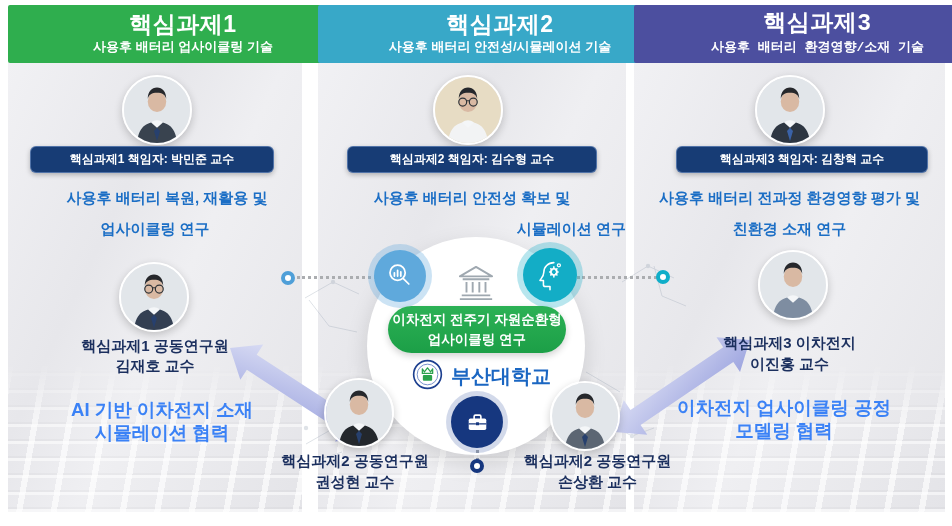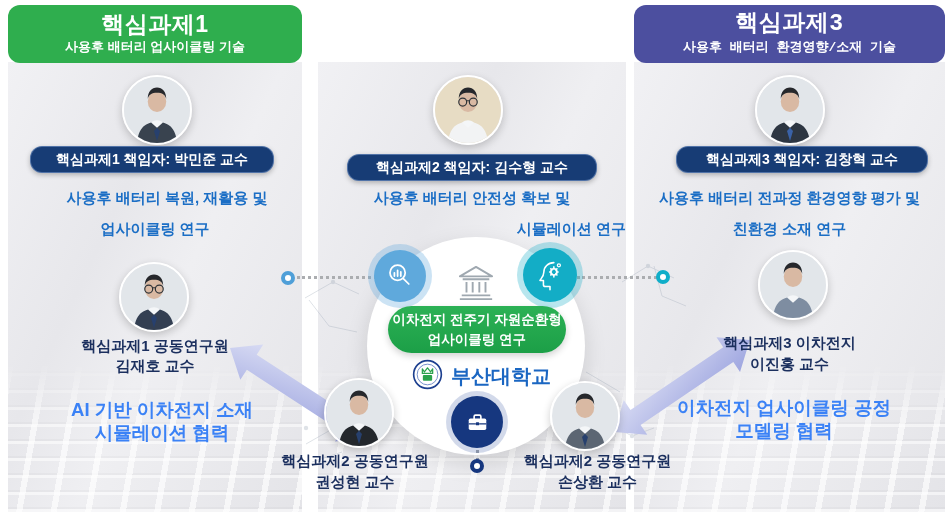--- a/index.html
+++ b/index.html
@@ -6,38 +6,38 @@
   .canvas{position:relative;width:952px;height:526px;background:#fff;overflow:hidden;
           font-family:"Liberation Sans",sans-serif;-webkit-font-smoothing:antialiased;}
   .panel{position:absolute;top:62px;height:450px;z-index:0;
          background:linear-gradient(115deg,#f1f1f4 0%,#e7e7eb 35%,#efeff2 55%,#e4e4e8 100%);}
   .grid-pattern{position:absolute;left:0;right:0;bottom:0;height:150px;z-index:0;
          background:
            repeating-linear-gradient(100deg, rgba(255,255,255,.65) 0 6px, transparent 6px 34px),
            repeating-linear-gradient(0deg, rgba(255,255,255,.55) 0 3px, rgba(0,0,0,.025) 3px 5px, transparent 5px 17px);
          -webkit-mask-image:linear-gradient(to top,#000 55%,transparent);
          mask-image:linear-gradient(to top,#000 55%,transparent);}
-  .hdr{position:absolute;top:5px;height:58px;border-radius:12px;display:flex;flex-direction:column;
-       align-items:center;justify-content:center;gap:1px;z-index:3;}
+  .hdr{position:absolute;top:5px;height:58px;border-radius:2px;display:flex;flex-direction:column;
+       align-items:center;justify-content:center;gap:1px;z-index:3;padding-left:28px;}
   .hdr-title{font-size:23px;font-weight:bold;color:#fff;letter-spacing:.5px;line-height:1.1;}
   .hdr-sub{font-size:13px;font-weight:bold;color:#fff;}
   .photo{position:absolute;width:66px;height:66px;border-radius:50%;overflow:hidden;z-index:3;
          border:2px solid #fff;box-shadow:0 3px 9px rgba(0,0,0,.20);
          --bg:#e2e6ea;--skin:#d9b9a3;--hair:#26282c;--suit:#39434f;--tie:#27406e;}
   .photo svg{display:block;width:100%;height:100%;}
   .photo .glasses{display:none;stroke:#2e3338;stroke-width:1.8;fill:none;}
   .photo.has-glasses .glasses{display:inline;}
   .photo.p2{--bg:#e7dcc4;--suit:#f2f3f4;--tie:transparent;}
   .photo.p3{--suit:#2d3642;--tie:#3a62a8;}
   .photo.p4{--suit:#333f52;}
   .photo.p5{--suit:#23272c;}
   .photo.p6{--suit:#5c6673;}
   .photo.p7{--suit:#7e8da1;--tie:transparent;}
-  .pill{position:absolute;top:146px;height:27px;background:#173c75;border-radius:12px;color:#fff;
-        font-weight:bold;font-size:14px;display:flex;align-items:center;justify-content:center;
+  .pill{position:absolute;top:146px;height:27px;background:#173c75;border-radius:6px;color:#fff;
+        font-weight:bold;font-size:12px;display:flex;align-items:center;justify-content:center;
         box-shadow:0 2px 5px rgba(0,0,0,.25);border:1px solid rgba(130,160,210,.55);z-index:3;box-sizing:border-box;}
   .desc{position:absolute;text-align:center;color:#1b6ec5;font-weight:bold;font-size:15px;z-index:3;}
   .name-label{position:absolute;text-align:center;color:#1b2f5e;font-weight:bold;font-size:15px;z-index:3;}
   .collab{position:absolute;text-align:center;color:#3b82f6;font-weight:bold;font-size:18.5px;z-index:3;}
   .white-circle{position:absolute;left:367px;top:237px;width:218px;height:218px;border-radius:50%;
         background:#fff;box-shadow:0 8px 22px rgba(0,0,0,.13);z-index:2;}
   .icon-circle{position:absolute;border-radius:50%;display:flex;align-items:center;justify-content:center;z-index:3;}
   .icon-blue{left:374px;top:250px;width:52px;height:52px;background:#5fa9dc;box-shadow:0 0 0 6px rgba(95,169,220,.32);}
   .icon-teal{left:523px;top:248px;width:54px;height:54px;background:#13adc6;box-shadow:0 0 0 6px rgba(19,173,198,.30);}
   .bank{position:absolute;left:457px;top:264px;width:38px;height:38px;z-index:3;}
@@ -88,20 +88,24 @@
       <circle cx="632" cy="436" r="2.2" fill="#9aa6b5" stroke="none"></circle>
     </g>
     <path fill="url(#agrad)" d="M0 0 L26 -21 L26 -9 L139 -9 L139 -21 L165 0 L139 21 L139 9 L26 9 L26 21 Z" transform="translate(230,348) rotate(33.1)"></path>
     <path fill="url(#agrad)" d="M0 0 L26 -21 L26 -9 L138 -9 L138 -21 L164 0 L138 21 L138 9 L26 9 L26 21 Z" transform="translate(614,432) rotate(-34.1)"></path>
   </svg>
 
   <div class="hdr" style="left:8px;width:294px;background:#2fae4e;">
     <div class="hdr-title">핵심과제1</div>
     <div class="hdr-sub">사용후 배터리 업사이클링 기술</div>
   </div>
+  <div class="hdr" style="left:318px;width:308px;background:#38a8c8;">
+    <div class="hdr-title">핵심과제2</div>
+    <div class="hdr-sub">사용후 배터리 안전성/시뮬레이션 기술</div>
+  </div>
   <div class="hdr" style="left:634px;width:311px;background:#4c4f9f;font-family:Liberation Mono, monospace;">
     <div class="hdr-title">핵심과제3</div>
     <div class="hdr-sub">사용후 배터리 환경영향/소재 기술</div>
   </div>
 
   <div class="photo p1" style="left:122px;top:75px;">
     <svg viewBox="0 0 100 100">
         <rect width="100" height="100" fill="var(--bg)"></rect>
         <ellipse cx="50" cy="37" rx="14" ry="16" fill="var(--skin)"></ellipse>
         <path d="M36 33c0-11 6-17 14-17s14 6 14 17c-2-6-6-9-14-9s-12 3-14 9z" fill="var(--hair)"></path>
@@ -140,21 +144,21 @@
           <circle cx="58" cy="38" r="6"></circle>
           <path d="M48 36h4"></path>
         </g>
         <path d="M20 100c1-24 14-32 30-32s29 8 30 32z" fill="var(--suit)"></path>
         <path d="M41 69l9 8 9-8c-3-2.5-6-3.5-9-3.5s-6 1-9 3.5z" fill="#f4f6f8"></path>
         <path d="M50 77l-4.5 5 4.5 15 4.5-15z" fill="var(--tie)"></path>
       </svg>
   </div>
 
   <div class="pill" style="left:30px;width:244px;">핵심과제1 책임자: 박민준 교수</div>
-  <div class="pill" style="left:347px;width:250px;margin-top:8px;">핵심과제2 책임자: 김수형 교수</div>
+  <div class="pill" style="left:347px;width:250px;">핵심과제2 책임자: 김수형 교수</div>
   <div class="pill" style="left:676px;width:252px;">핵심과제3 책임자: 김창혁 교수</div>
 
   <div class="desc" style="left:20px;top:189px;width:294px;text-align:center;">사용후 배터리 복원, 재활용 및</div>
   <div class="desc" style="left:8px;top:220px;width:294px;">업사이클링 연구</div>
   <div class="desc" style="left:318px;top:189px;width:308px;">사용후 배터리 안전성 확보 및</div>
   <div class="desc" style="left:318px;top:220px;width:308px;text-align:right;">시뮬레이션 연구</div>
   <div class="desc" style="left:634px;top:189px;width:311px;">사용후 배터리 전과정 환경영향 평가 및</div>
   <div class="desc" style="left:634px;top:220px;width:311px;">친환경 소재 연구</div>
 
   <div class="photo p4 has-glasses" style="left:119px;top:262px;">

